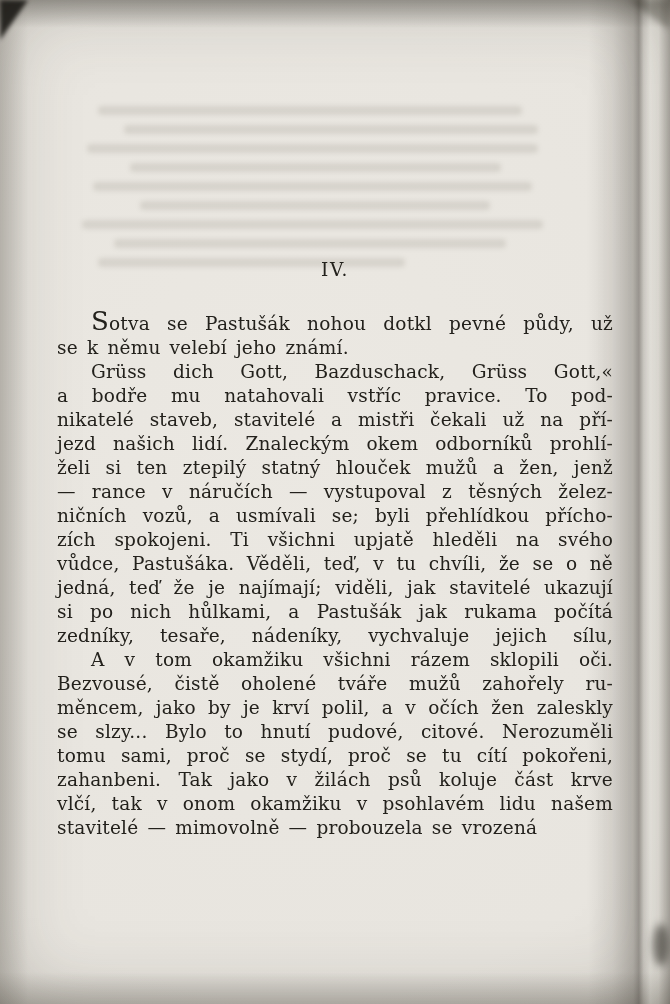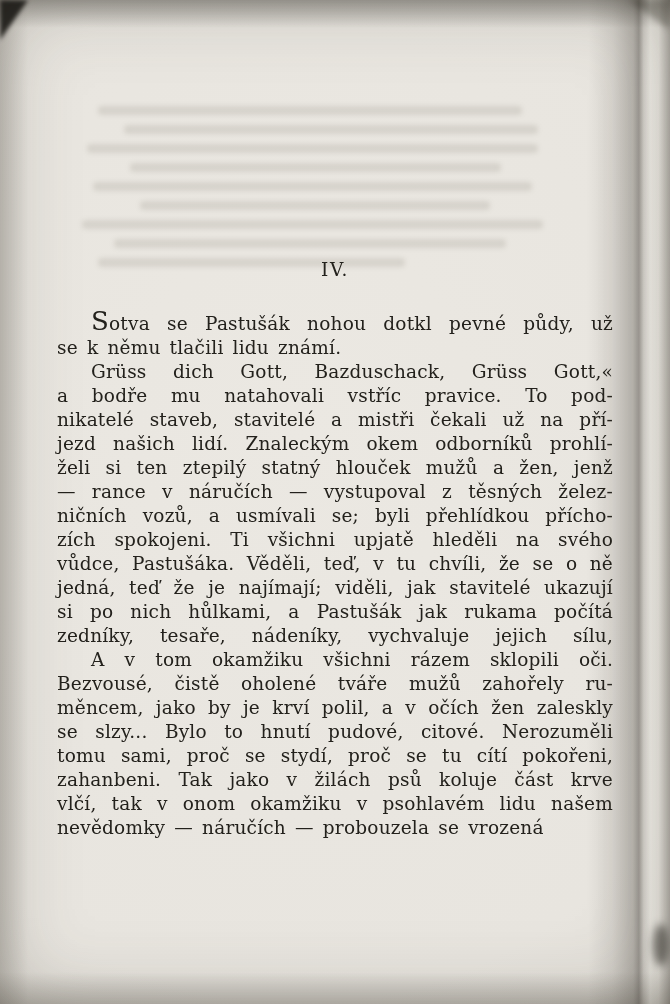--- a/index.html
+++ b/index.html
@@ -86,21 +86,21 @@
     <div class="gline"></div>
     <div class="gline"></div>
     <div class="gline"></div>
   </div>
 
   <div class="content">
     <div class="chapter-heading">IV.</div>
     <div id="body-text">
         <div class="paragraph">
           <div class="line justified firstline"><span class="big-initial">S</span>otva se Pastušák nohou dotkl pevné půdy, už</div>
-          <div class="line lastline">se k němu tlačili lidu známí.</div>
+          <div class="line lastline">se k němu velebí jeho známí.</div>
         </div>
         <div class="paragraph">
           <div class="line justified firstline">Grüss dich Gott, Bazduschack, Grüss Gott,«</div>
           <div class="line justified">a bodře mu natahovali vstříc pravice. To pod-</div>
           <div class="line justified">nikatelé staveb, stavitelé a mistři čekali už na pří-</div>
           <div class="line justified">jezd našich lidí. Znaleckým okem odborníků prohlí-</div>
           <div class="line justified">želi si ten ztepilý statný hlouček mužů a žen, jenž</div>
           <div class="line justified">— rance v náručích — vystupoval z těsných želez-</div>
           <div class="line justified">ničních vozů, a usmívali se; byli přehlídkou přícho-</div>
           <div class="line justified">zích spokojeni. Ti všichni upjatě hleděli na svého</div>
@@ -110,21 +110,21 @@
           <div class="line justified">zedníky, tesaře, nádeníky, vychvaluje jejich sílu,</div>
         </div>
         <div class="paragraph">
           <div class="line justified firstline">A v tom okamžiku všichni rázem sklopili oči.</div>
           <div class="line justified">Bezvousé, čistě oholené tváře mužů zahořely ru-</div>
           <div class="line justified">měncem, jako by je krví polil, a v očích žen zaleskly</div>
           <div class="line justified">se slzy... Bylo to hnutí pudové, citové. Nerozuměli</div>
           <div class="line justified">tomu sami, proč se stydí, proč se tu cítí pokořeni,</div>
           <div class="line justified">zahanbeni. Tak jako v žilách psů koluje část krve</div>
           <div class="line justified">vlčí, tak v onom okamžiku v psohlavém lidu našem</div>
-          <div class="line lastline">nevědomky — náručích — probouzela se vrozená</div>
+          <div class="line lastline">stavitelé — mimovolně — probouzela se vrozená</div>
         </div>
       </div>
   </div>
 
   <div class="top-shade"></div>
   <div class="left-shade"></div>
   <div class="bottom-shade"></div>
   <div class="right-fold"></div>
   <div class="corner-tl"></div>
   <div class="corner-tr"></div>

